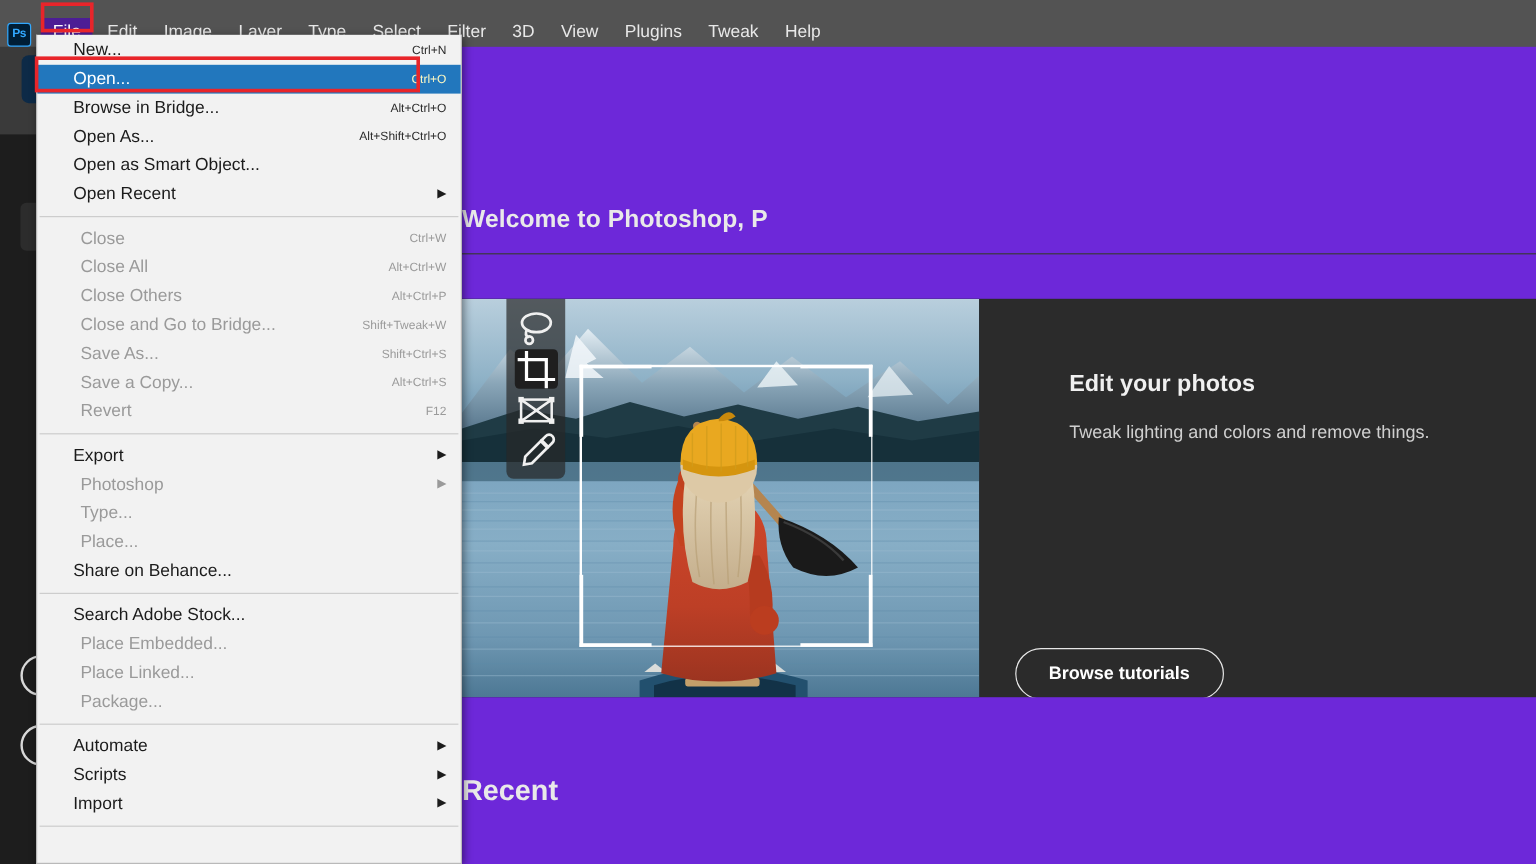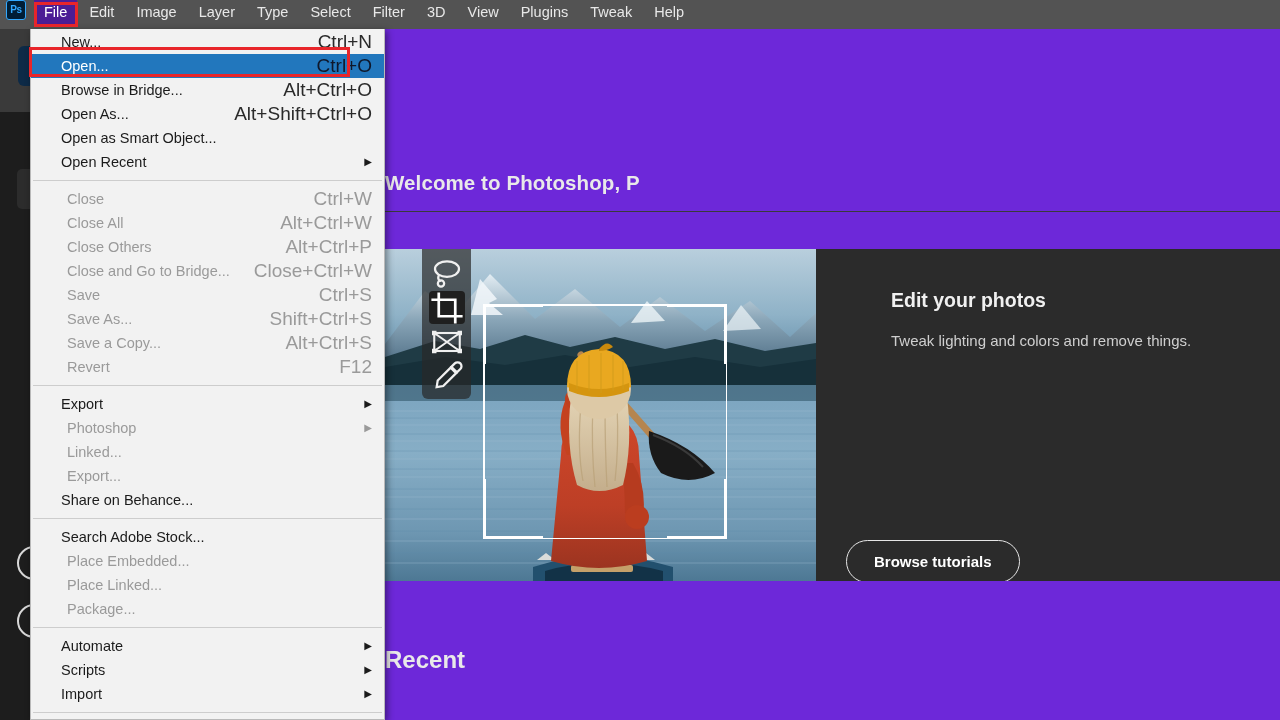--- a/index.html
+++ b/index.html
@@ -9,23 +9,23 @@
     overflow: hidden;
     background: #181818;
     font-family: "Liberation Sans", sans-serif;
     -webkit-font-smoothing: antialiased;
   }
   .app { position: relative; width: 1280px; height: 720px; overflow: hidden; }
 
   
   .menubar {
     position: absolute; top: 0; left: 0;
-    width: 1280px; height: 29px;
+    width: 1280px; height: 39px;
     background: #535353;
-    display: flex; align-items: flex-start;
+    display: flex; align-items: flex-end;
     z-index: 40;
   }
   .ps-logo {
     width: 20px; height: 20px; margin-left: 6px; margin-right: 8px;
     background: #001e36; border: 1px solid #31a8ff; border-radius: 3px;
     color: #31a8ff; font-size: 10px; font-weight: bold;
     display: flex; align-items: center; justify-content: center;
     line-height: 1; letter-spacing: -0.3px;
   }
   .menubar-item {
@@ -135,21 +135,21 @@
   .cv-top-l { top: 0; left: 0; }
   .cv-top-r { top: 0; right: 0; }
   .cv-bot-l { bottom: 0; left: 0; }
   .cv-bot-r { bottom: 0; right: 0; }
   .crop-edge-t { top: 0; left: 0; right: 0; height: 1.5px; }
   .crop-edge-b { bottom: 0; left: 0; right: 0; height: 1.5px; }
   .crop-edge-l { top: 0; bottom: 0; left: 0; width: 1.5px; }
   .crop-edge-r { top: 0; bottom: 0; right: 0; width: 1.5px; }
 
   .hero-text {
-    flex: 1; padding: 40px 0 0 75px;
+    flex: 1; padding: 60px 0 0 75px;
     position: relative;
   }
   .hero-heading {
     font-size: 19.5px; font-weight: bold; color: #f0f0f0;
     margin-bottom: 20px;
   }
   .hero-sub {
     font-size: 15px; color: #cfcfcf;
   }
   .hero-btn {
@@ -184,32 +184,32 @@
     height: 24px;
     display: flex; align-items: center;
     font-size: 14.5px;
     color: #1b1b1b;
     padding-left: 30px; padding-right: 12px;
     cursor: default;
     white-space: nowrap;
   }
   .mi.disabled { color: #9a9a9a; padding-left: 36px; }
   .mi .mi-label { flex: 1; }
-  .mi .mi-accel { color: #2a2a2a; font-size: 19px; margin-left: 16px; text-align: center; }
+  .mi .mi-accel { color: #2a2a2a; font-size: 10px; margin-left: 16px; text-align: center; }
   .mi.disabled .mi-accel { color: #9a9a9a; }
   .mi .mi-arrow {
     margin-left: 12px; font-size: 10px; line-height: 1;
     color: #1b1b1b;
   }
   .mi.disabled .mi-arrow { color: #9a9a9a; }
   .mi.hl {
     background: #2277bd;
     color: #ffffff;
   }
-  .mi.hl .mi-accel { color: #0f172a; }
+  .mi.hl .mi-accel { color: #fef9c3; }
   .sep {
     height: 1px; background: #cdcdcd;
     margin: 6px 2px 6px 2px;
   }
 
   
   .redbox {
     position: absolute;
     border: 3px solid #e8252a;
     z-index: 60;
@@ -465,25 +465,21 @@
       <div class="mi disabled">
         <span class="mi-label">Close All</span>
         <span class="mi-accel">Alt+Ctrl+W</span>
       </div>
       <div class="mi disabled">
         <span class="mi-label">Close Others</span>
         <span class="mi-accel">Alt+Ctrl+P</span>
       </div>
       <div class="mi disabled">
         <span class="mi-label">Close and Go to Bridge...</span>
-        <span class="mi-accel">Close+Ctrl+W</span>
-      </div>
-      <div class="mi disabled">
-        <span class="mi-label">Save</span>
-        <span class="mi-accel">Ctrl+S</span>
+        <span class="mi-accel">Shift+Tweak+W</span>
       </div>
       <div class="mi disabled">
         <span class="mi-label">Save As...</span>
         <span class="mi-accel">Shift+Ctrl+S</span>
       </div>
       <div class="mi disabled">
         <span class="mi-label">Save a Copy...</span>
         <span class="mi-accel">Alt+Ctrl+S</span>
       </div>
       <div class="mi disabled">
@@ -493,24 +489,24 @@
       <div class="sep"></div>
       <div class="mi">
         <span class="mi-label">Export</span>
         <span class="mi-arrow">▶</span>
       </div>
       <div class="mi disabled">
         <span class="mi-label">Photoshop</span>
         <span class="mi-arrow">▶</span>
       </div>
       <div class="mi disabled">
-        <span class="mi-label">Linked...</span>
-      </div>
-      <div class="mi disabled">
-        <span class="mi-label">Export...</span>
+        <span class="mi-label">Type...</span>
+      </div>
+      <div class="mi disabled">
+        <span class="mi-label">Place...</span>
       </div>
       <div class="mi">
         <span class="mi-label">Share on Behance...</span>
       </div>
       <div class="sep"></div>
       <div class="mi">
         <span class="mi-label">Search Adobe Stock...</span>
       </div>
       <div class="mi disabled">
         <span class="mi-label">Place Embedded...</span>

